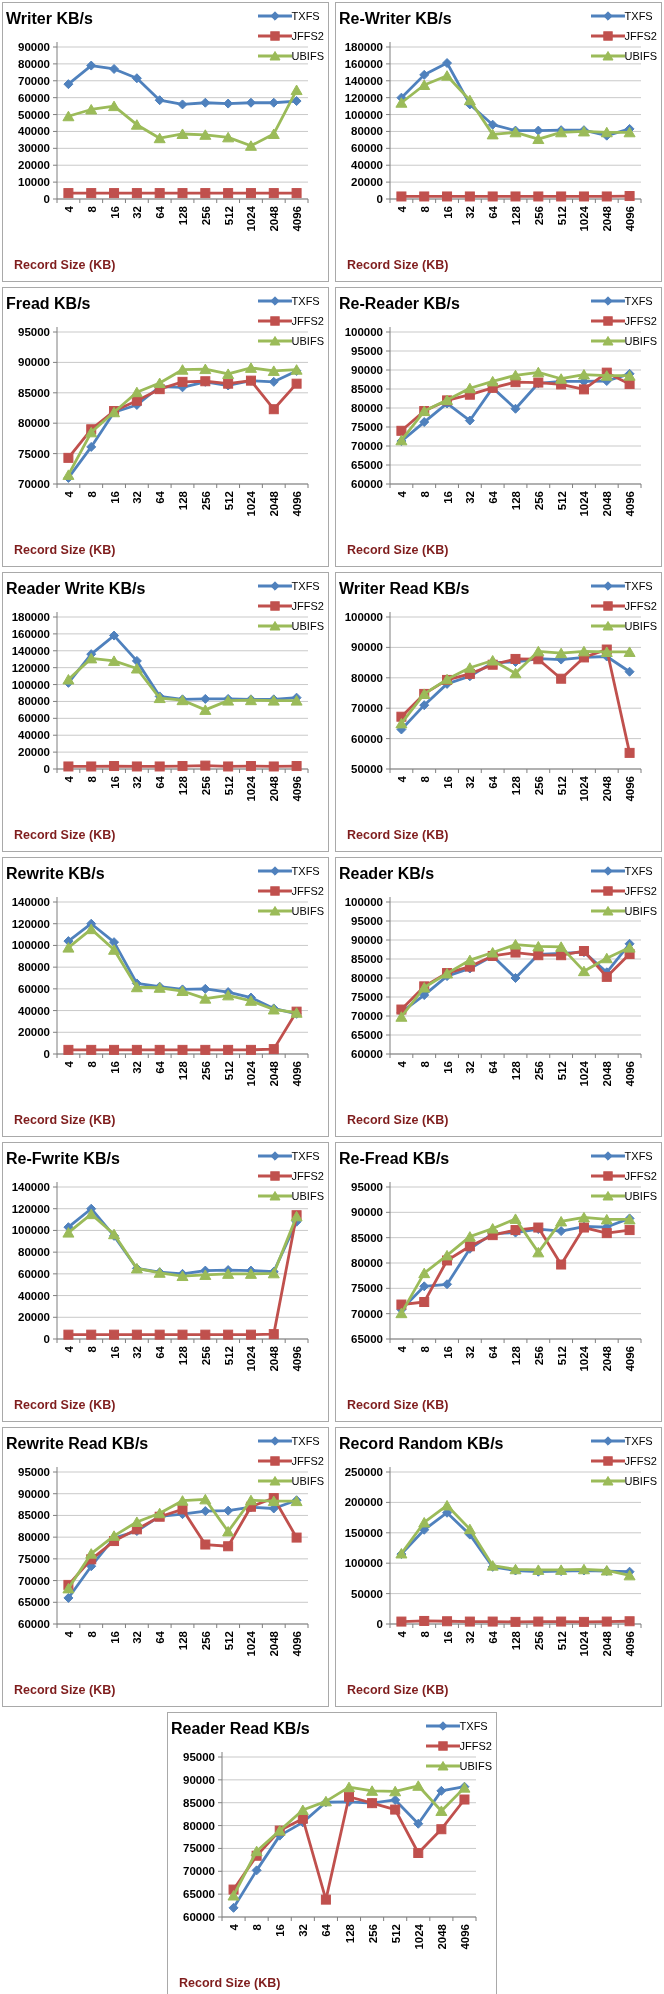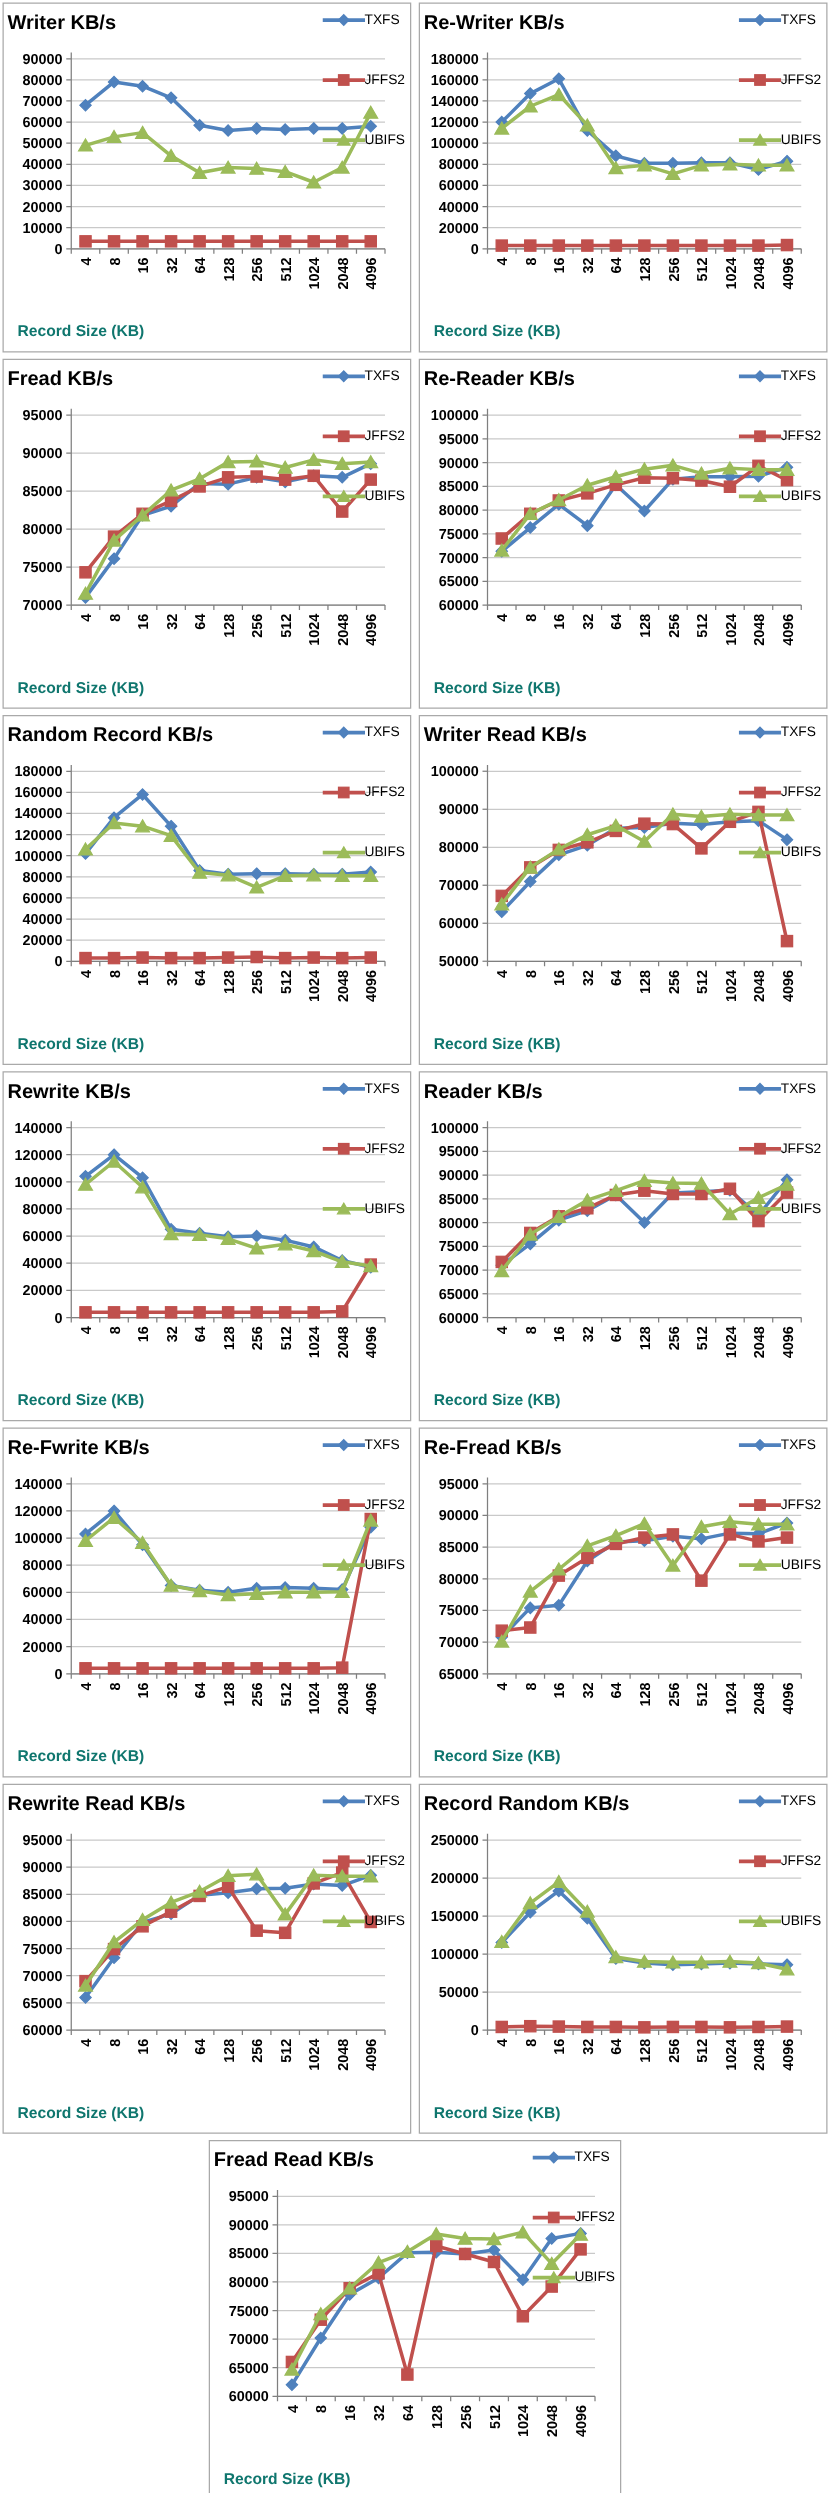--- a/index.html
+++ b/index.html
@@ -1,25 +1,25 @@
 <!DOCTYPE html>
 <html><head>
 <meta charset="utf-8">
 <style>
   html,body{margin:0;padding:0;background:#fff;}
   body{width:664px;font-family:"Liberation Sans",sans-serif;}
   #charts-grid{display:grid;grid-template-columns:327px 327px;gap:5px 6px;padding:2px;}
   .panel{position:relative;height:280px;border:1px solid #a9a9a9;background:#fff;box-sizing:border-box;overflow:hidden;}
   .panel.wide{grid-column:1/3;justify-self:center;width:330px;height:288px;}
   .chart-title{position:absolute;top:7px;left:3px;margin:0;font-size:16px;font-weight:bold;color:#000;z-index:2;white-space:nowrap;}
-  .legend{position:absolute;top:3px;right:4px;z-index:2;display:flex;flex-direction:column;gap:28px;}
+  .legend{position:absolute;top:3px;right:4px;z-index:2;display:flex;flex-direction:column;}
   .legend-item{display:flex;align-items:center;height:20px;}
   .legend-item span{font-size:11px;color:#000;}
   .plot{position:absolute;left:0;top:0;z-index:1;}
-  .xtitle{position:absolute;left:11px;bottom:9px;font-size:12.5px;font-weight:bold;color:#0f766e;z-index:2;}
+  .xtitle{position:absolute;left:11px;bottom:9px;font-size:12.5px;font-weight:bold;color:#7f1d1d;z-index:2;}
 </style>
 </head>
 <body>
 
 <main id="charts-grid">
     <section class="panel">
       <svg class="plot" width="325" height="278" viewBox="0 0 325 278">
         <line x1="54" y1="196" x2="305" y2="196" stroke="#C9C9C9" stroke-width="1"></line>
         <line x1="50" y1="196" x2="54" y2="196" stroke="#7F7F7F" stroke-width="1"></line>
         <text x="47" y="200" text-anchor="end" font-size="11.5" font-weight="bold" fill="#000000">0</text>
@@ -570,21 +570,21 @@
         <polygon points="111.04545454545455,82.91111111111111 116.54545454545455,92.41111111111111 105.54545454545455,92.41111111111111" fill="#9BBB59" stroke="#9BBB59"></polygon>
         <polygon points="133.86363636363637,90.51111111111112 139.36363636363637,100.01111111111112 128.36363636363637,100.01111111111112" fill="#9BBB59" stroke="#9BBB59"></polygon>
         <polygon points="156.6818181818182,120.06666666666666 162.1818181818182,129.56666666666666 151.1818181818182,129.56666666666666" fill="#9BBB59" stroke="#9BBB59"></polygon>
         <polygon points="179.5,122.17777777777778 185,131.67777777777778 174,131.67777777777778" fill="#9BBB59" stroke="#9BBB59"></polygon>
         <polygon points="202.3181818181818,131.88888888888889 207.8181818181818,141.38888888888889 196.8181818181818,141.38888888888889" fill="#9BBB59" stroke="#9BBB59"></polygon>
         <polygon points="225.13636363636363,122.6 230.63636363636363,132.1 219.63636363636363,132.1" fill="#9BBB59" stroke="#9BBB59"></polygon>
         <polygon points="247.95454545454547,122.17777777777778 253.45454545454547,131.67777777777778 242.45454545454547,131.67777777777778" fill="#9BBB59" stroke="#9BBB59"></polygon>
         <polygon points="270.77272727272725,122.6 276.27272727272725,132.1 265.27272727272725,132.1" fill="#9BBB59" stroke="#9BBB59"></polygon>
         <polygon points="293.5909090909091,122.6 299.0909090909091,132.1 288.0909090909091,132.1" fill="#9BBB59" stroke="#9BBB59"></polygon>
       </svg>
-      <h2 class="chart-title">Random Record KB/s</h2>
+      <h2 class="chart-title">Reader Write KB/s</h2>
       <div class="legend">
         <div class="legend-item">
           <svg width="34" height="12">
             <line x1="0" y1="6" x2="34" y2="6" stroke="#4F81BD" stroke-width="3"></line>
             <polygon points="17,1.7999999999999998 21.2,6 17,10.2 12.8,6" fill="#4F81BD" stroke="#4F81BD"></polygon>
           </svg>
           <span>TXFS</span>
         </div>
         <div class="legend-item">
           <svg width="34" height="12">
@@ -1470,21 +1470,21 @@
         <polygon points="111.72727272727272,112.6 117.22727272727272,122.1 106.22727272727272,122.1" fill="#9BBB59" stroke="#9BBB59"></polygon>
         <polygon points="134.8181818181818,92.02857142857142 140.3181818181818,101.52857142857142 129.3181818181818,101.52857142857142" fill="#9BBB59" stroke="#9BBB59"></polygon>
         <polygon points="157.9090909090909,83.34285714285714 163.4090909090909,92.84285714285714 152.4090909090909,92.84285714285714" fill="#9BBB59" stroke="#9BBB59"></polygon>
         <polygon points="181,69.17142857142858 186.5,78.67142857142858 175.5,78.67142857142858" fill="#9BBB59" stroke="#9BBB59"></polygon>
         <polygon points="204.0909090909091,72.82857142857142 209.5909090909091,82.32857142857142 198.5909090909091,82.32857142857142" fill="#9BBB59" stroke="#9BBB59"></polygon>
         <polygon points="227.1818181818182,73.28571428571429 232.6818181818182,82.78571428571429 221.6818181818182,82.78571428571429" fill="#9BBB59" stroke="#9BBB59"></polygon>
         <polygon points="250.27272727272728,67.80000000000001 255.77272727272728,77.30000000000001 244.77272727272728,77.30000000000001" fill="#9BBB59" stroke="#9BBB59"></polygon>
         <polygon points="273.3636363636364,92.94285714285715 278.8636363636364,102.44285714285715 267.8636363636364,102.44285714285715" fill="#9BBB59" stroke="#9BBB59"></polygon>
         <polygon points="296.4545454545455,69.62857142857143 301.9545454545455,79.12857142857143 290.9545454545455,79.12857142857143" fill="#9BBB59" stroke="#9BBB59"></polygon>
       </svg>
-      <h2 class="chart-title">Fread Read KB/s</h2>
+      <h2 class="chart-title">Reader Read KB/s</h2>
       <div class="legend">
         <div class="legend-item">
           <svg width="34" height="12">
             <line x1="0" y1="6" x2="34" y2="6" stroke="#4F81BD" stroke-width="3"></line>
             <polygon points="17,1.7999999999999998 21.2,6 17,10.2 12.8,6" fill="#4F81BD" stroke="#4F81BD"></polygon>
           </svg>
           <span>TXFS</span>
         </div>
         <div class="legend-item">
           <svg width="34" height="12">

